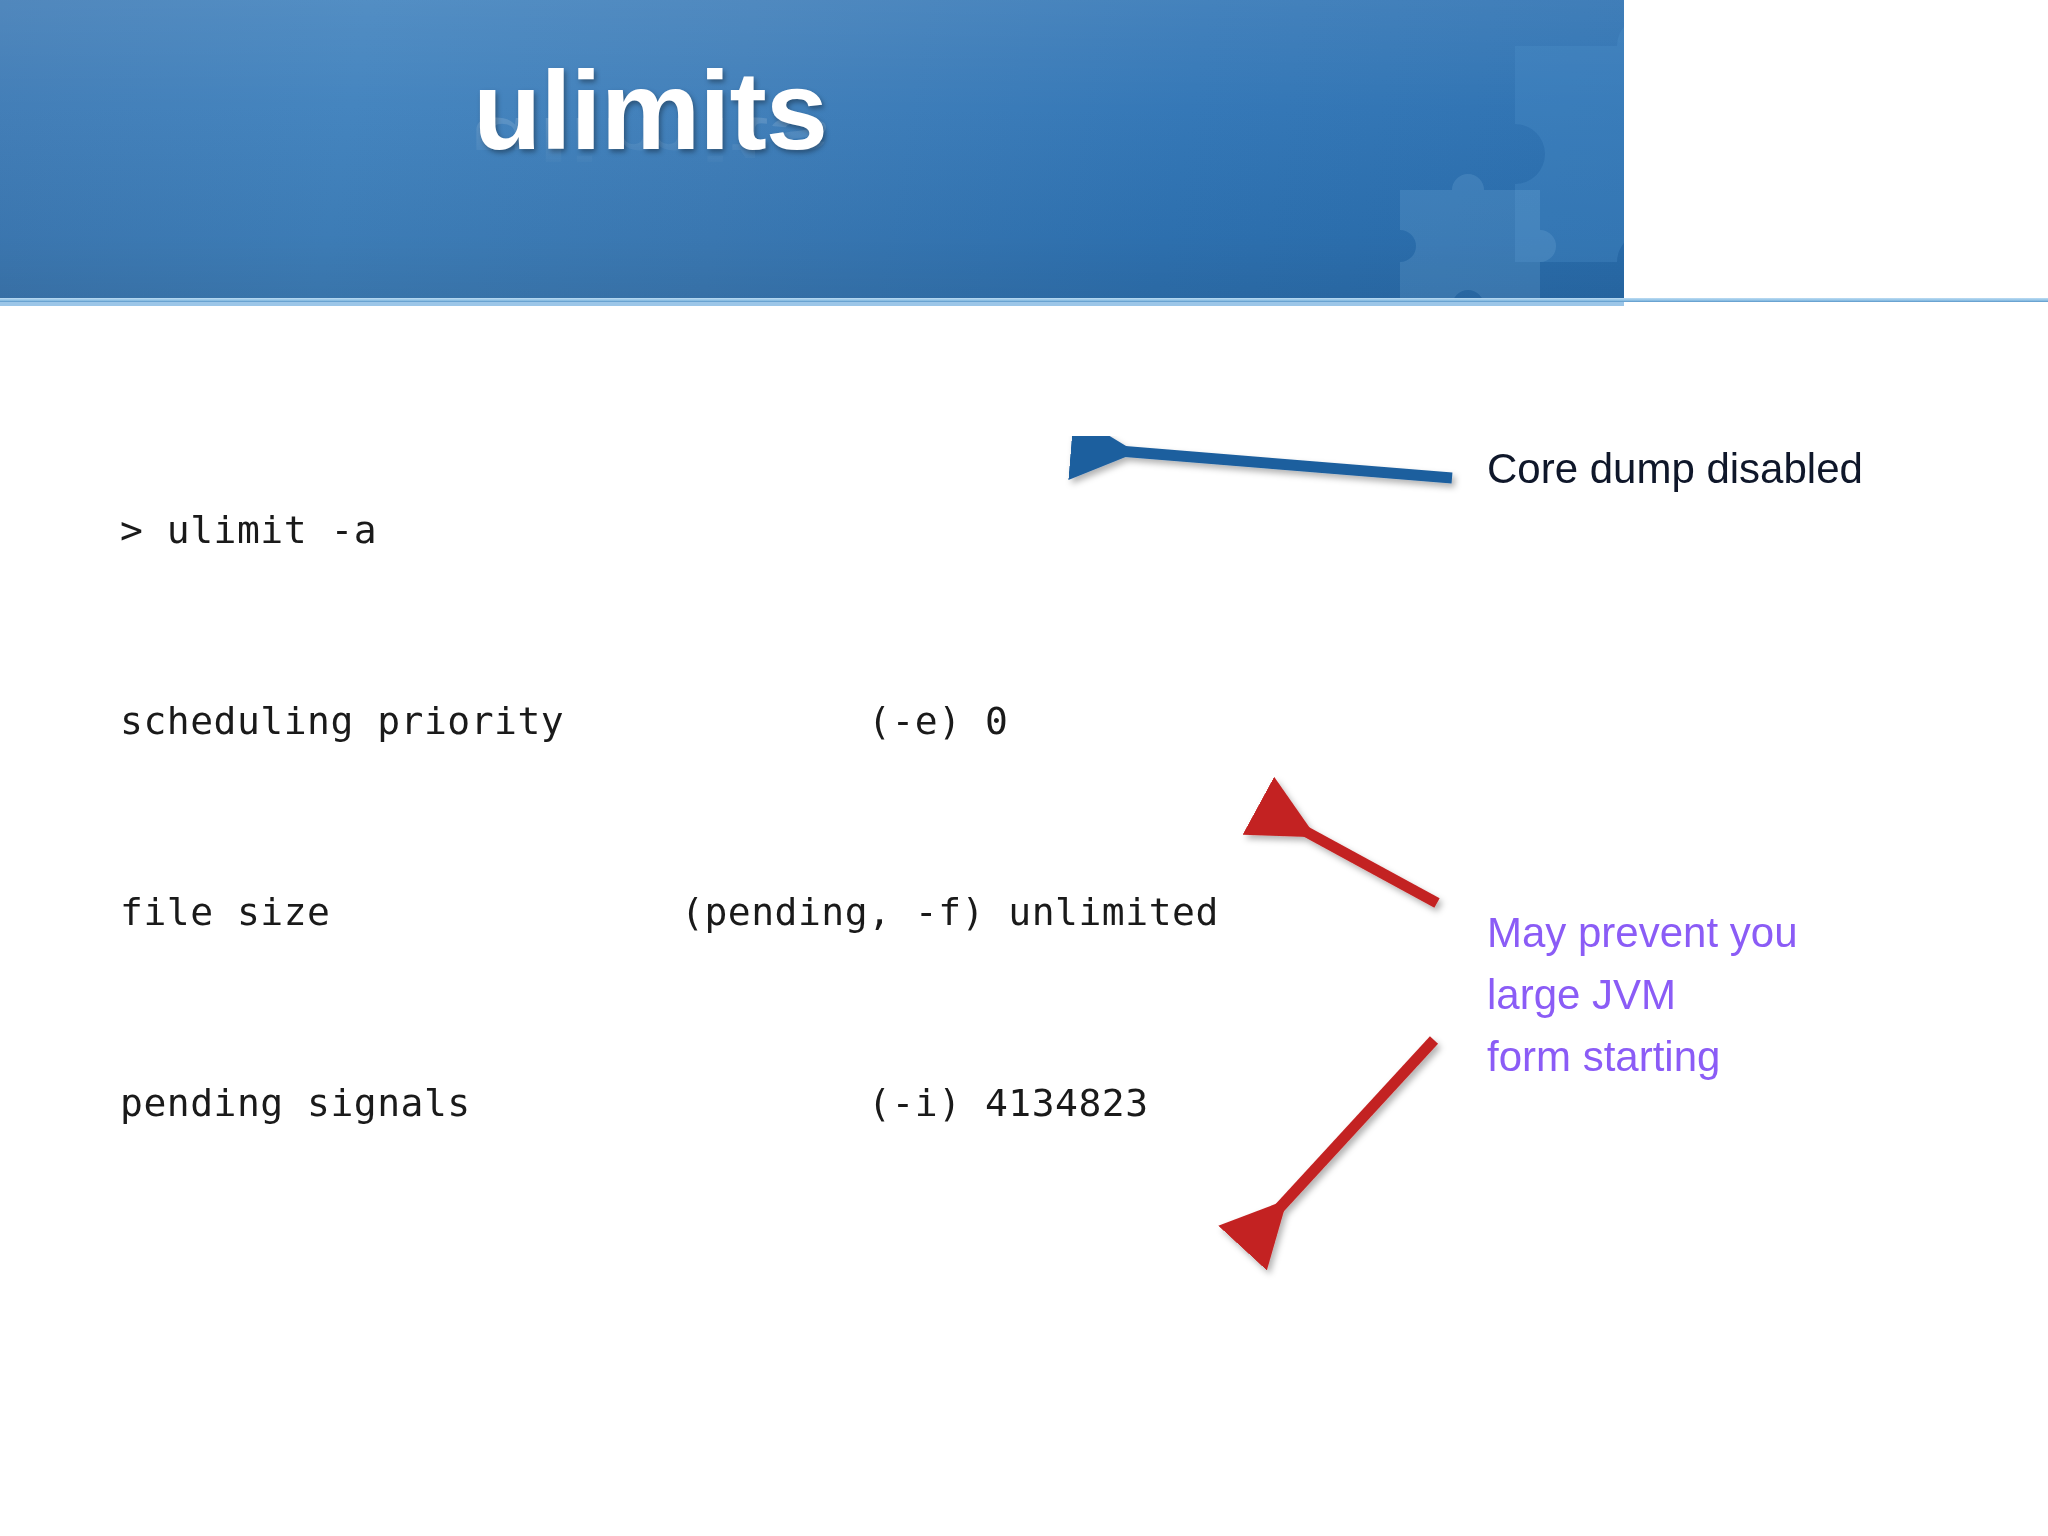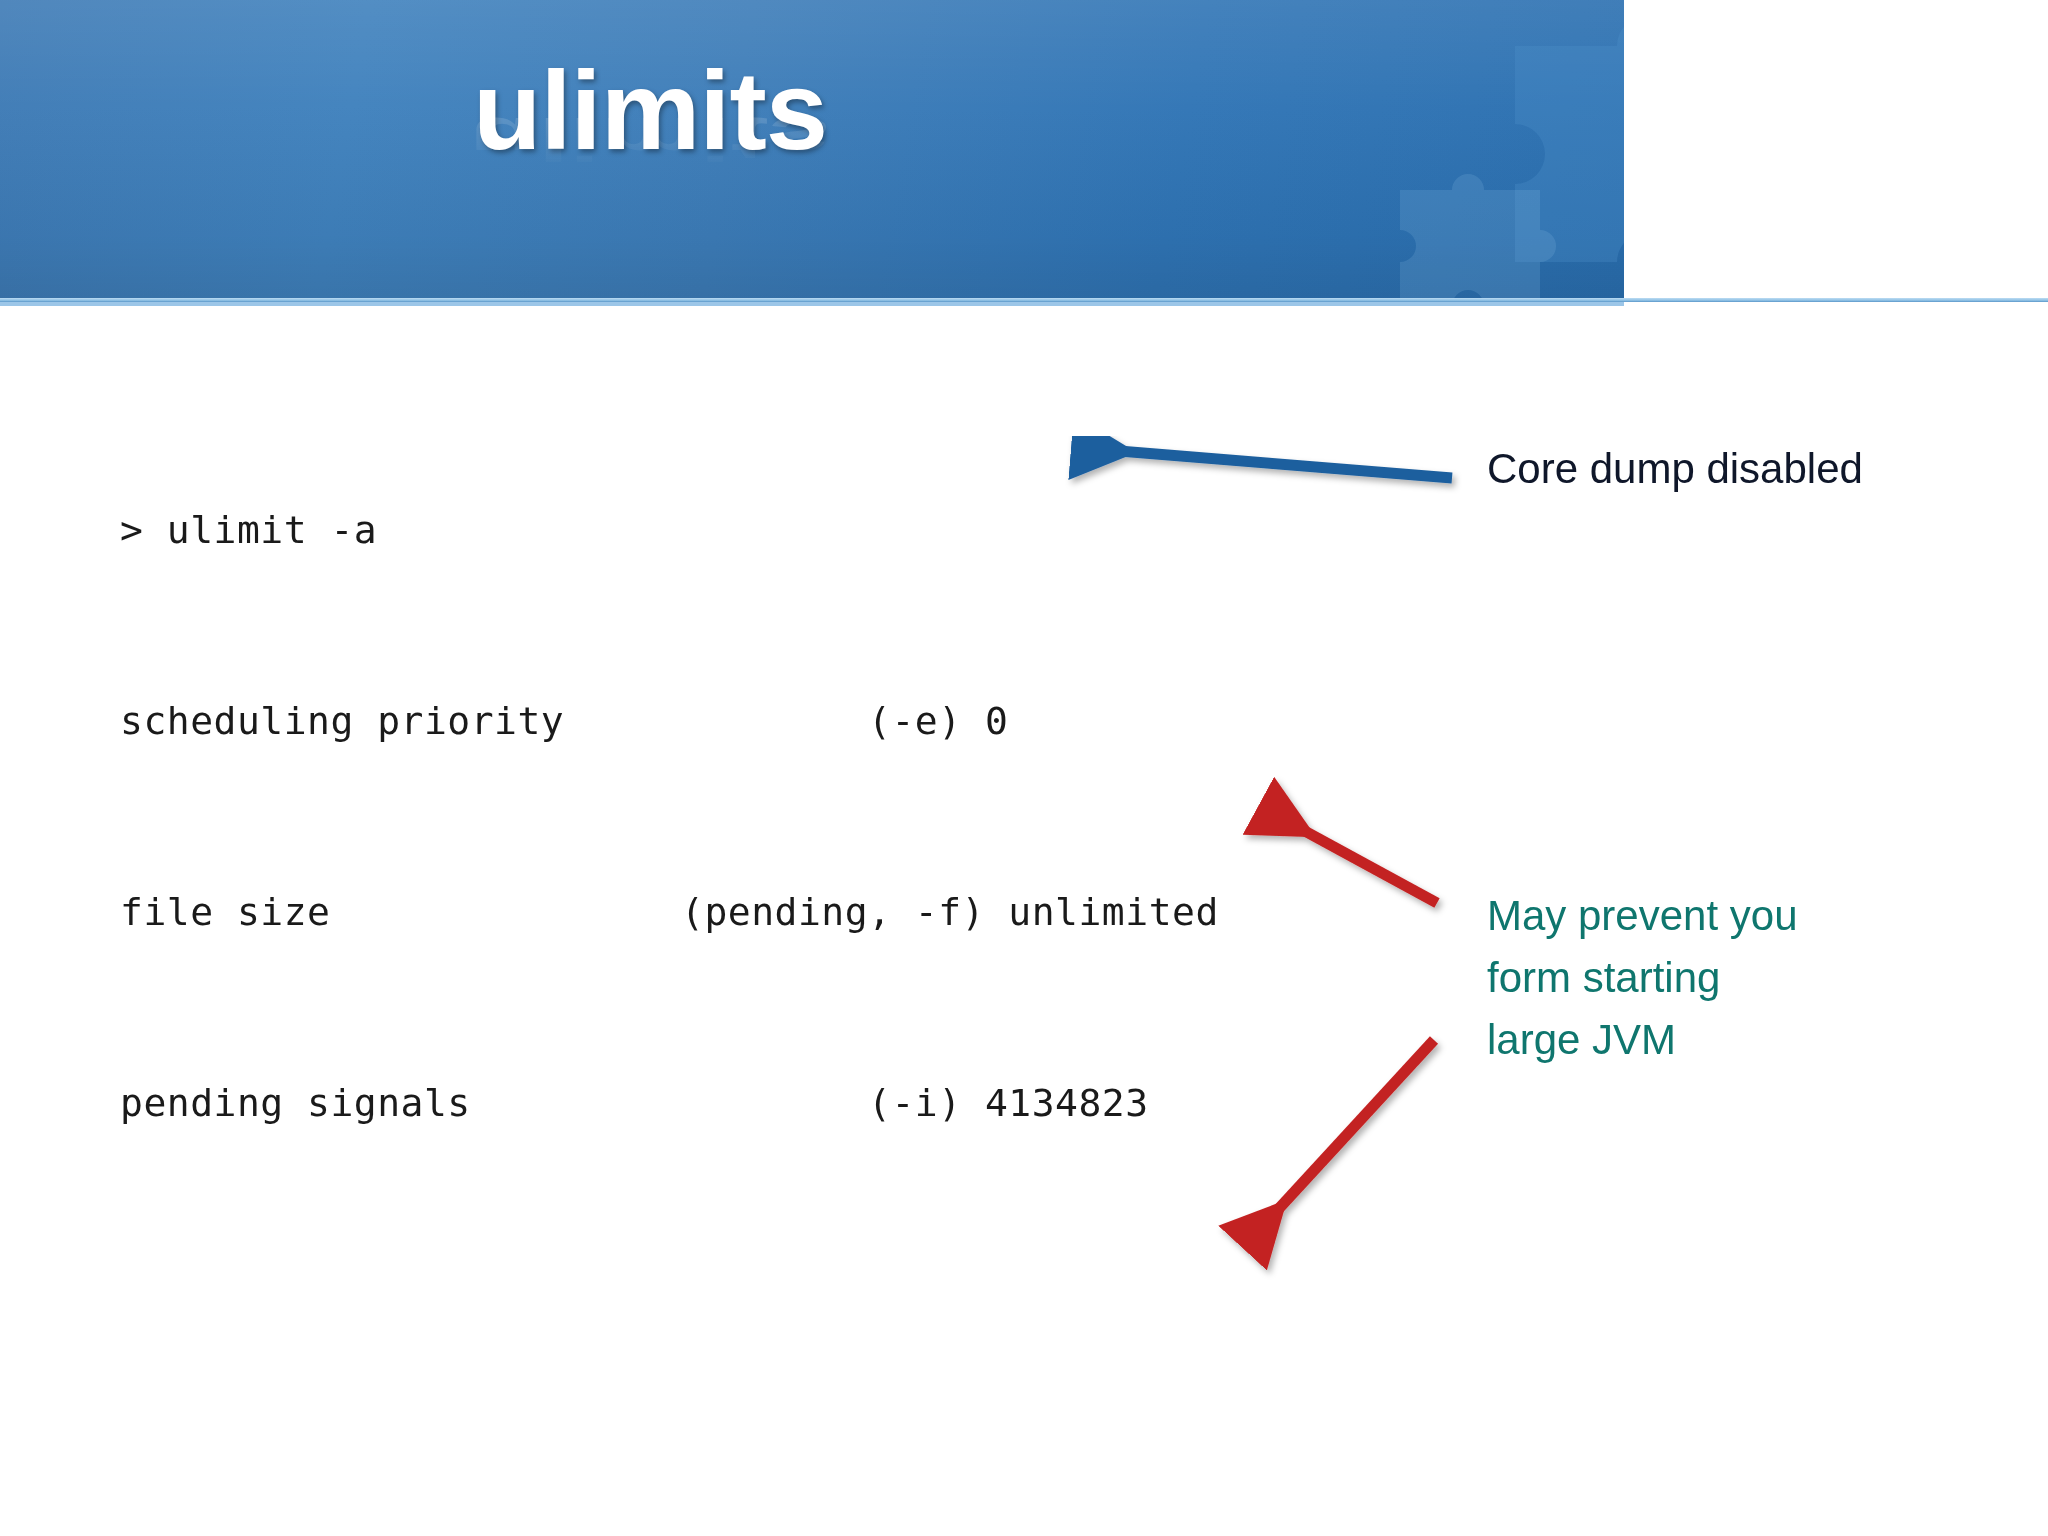--- a/index.html
+++ b/index.html
@@ -96,21 +96,21 @@
   .term-line { display: block; height: 58.4px; margin-top: 16px; }
 
   
   .annotation {
     position: absolute;
     font-family: "Liberation Sans", sans-serif;
     font-size: 42px;
     line-height: 62px;
   }
   .annotation.blue { color: #0f172a; }
-  .annotation.red  { color: #0f766e; }
+  .annotation.red  { color: #8b5cf6; margin-top: 17px; }
 
   .anno-core  { left: 1487px; top: 438px; }
   .anno-jvm   { left: 1487px; top: 885px; width: 430px; }
 
   
   .arrows {
     position: absolute;
     left: 0; top: 0;
     width: 2048px; height: 1536px;
     pointer-events: none;
@@ -184,15 +184,15 @@
 
   <g filter="url(#softshadow)">
     <line x1="1434" y1="1040" x2="1250" y2="1240" stroke="#c32222" stroke-width="11" marker-end="url(#arrowRed)"></line>
   </g>
 </svg>
 
 <div class="annotation blue anno-core">Core dump disabled</div>
 
 <div class="annotation red anno-jvm">
   <div>May prevent you</div>
+  <div>large JVM</div>
   <div>form starting</div>
-  <div>large JVM</div>
 </div>
 
 </body></html>

